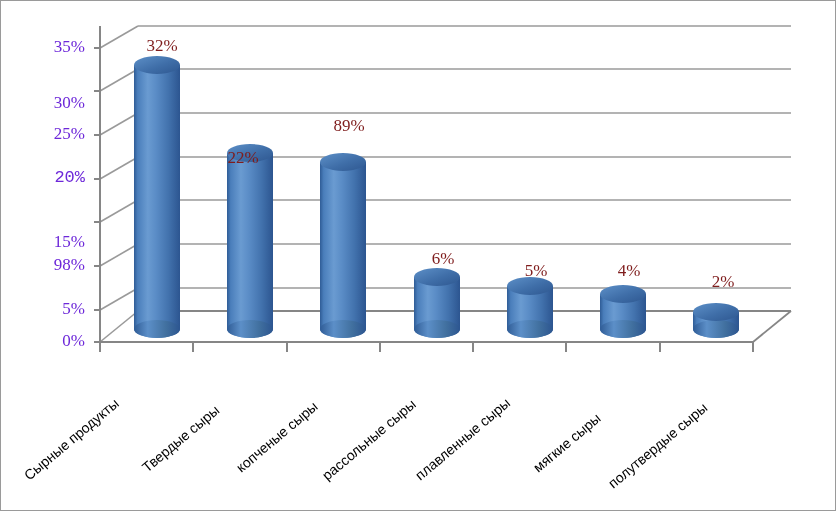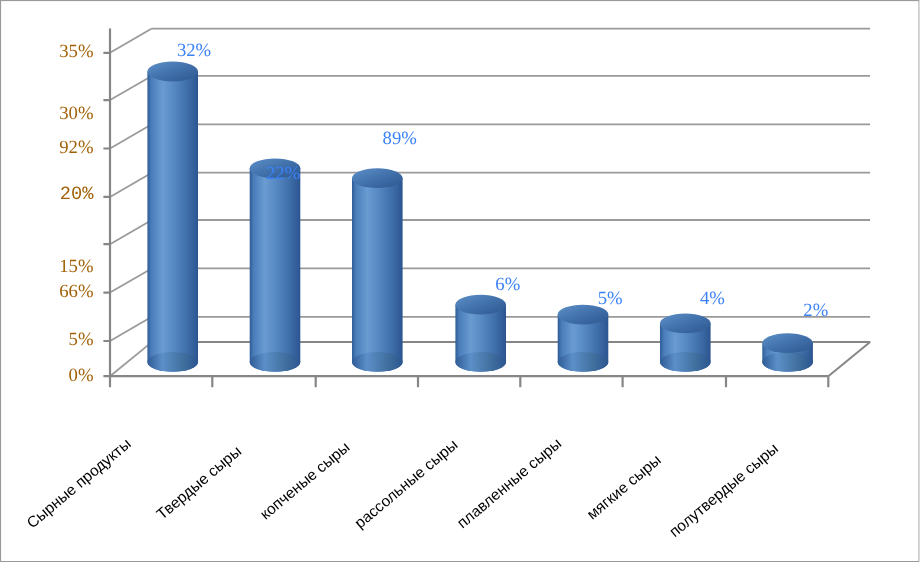--- a/index.html
+++ b/index.html
@@ -26,31 +26,31 @@
   .svg-layer {
     position: absolute;
     left: 0; top: 0;
     width: 834px;
     height: 509px;
   }
   .ytick-label {
     position: absolute;
     font-family: "Liberation Serif", "DejaVu Serif", serif;
     font-size: 17px;
-    color: #a16207;
+    color: #6d28d9;
     text-align: right;
     white-space: nowrap;
   }
   .data-label {
     position: absolute;
     font-family: "Liberation Serif", "DejaVu Serif", serif;
     font-size: 17px;
-    color: #3b82f6;
+    color: #7f1d1d;
     white-space: nowrap;
-    text-align: right;
+    text-align: center;
   }
   .cat-label {
     position: absolute;
     font-family: "Liberation Sans", "DejaVu Sans", sans-serif;
     font-size: 14px;
     color: #000000;
     white-space: nowrap;
     transform-origin: left top;
   }
 </style>
@@ -178,24 +178,24 @@
           <path d="M692 311 L692 328 A23 9 0 0 0 738 328 L738 311 Z" fill="url(#cylGrad)"></path>
           <ellipse cx="715" cy="328" rx="23" ry="9" fill="url(#baseGrad)"></ellipse>
           <ellipse cx="715" cy="311" rx="23" ry="9" fill="url(#capGrad)"></ellipse>
         </g>
 
       </g>
     </svg>
 
     <div class="ytick-label" style="left:32px; top:36px; width:52px;">35%</div>
     <div class="ytick-label" style="left:32px; top:92px; width:52px;">30%</div>
-    <div class="ytick-label" style="left:32px; top:123px; width:52px;">92%</div>
+    <div class="ytick-label" style="left:32px; top:123px; width:52px;">25%</div>
     <div class="ytick-label" style="left:32px; top:167px; width:52px;font-family:Liberation Mono, monospace;">20%</div>
     <div class="ytick-label" style="left:32px; top:211px; width:52px;margin-top:20px;">15%</div>
-    <div class="ytick-label" style="left:32px; top:254px; width:52px;">66%</div>
+    <div class="ytick-label" style="left:32px; top:254px; width:52px;">98%</div>
     <div class="ytick-label" style="left:32px; top:298px; width:52px;">5%</div>
     <div class="ytick-label" style="left:32px; top:330px; width:52px;">0%</div>
 
     <div class="data-label" style="left:131px; top:35px; width:60px;">32%</div>
     <div class="data-label" style="left:212px; top:121px; width:60px;margin-top:26px;">22%</div>
     <div class="data-label" style="left:318px; top:115px; width:60px;">89%</div>
     <div class="data-label" style="left:412px; top:248px; width:60px;">6%</div>
     <div class="data-label" style="left:505px; top:260px; width:60px;">5%</div>
     <div class="data-label" style="left:598px; top:260px; width:60px;">4%</div>
     <div class="data-label" style="left:692px; top:271px; width:60px;">2%</div>

